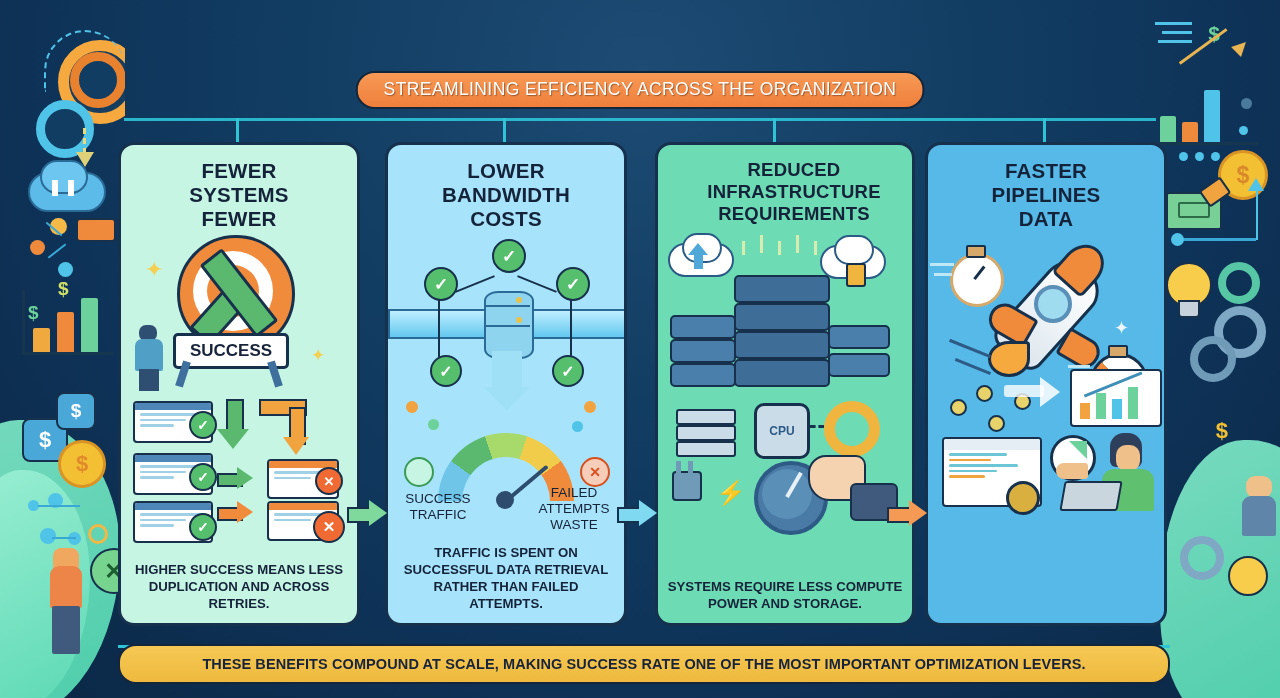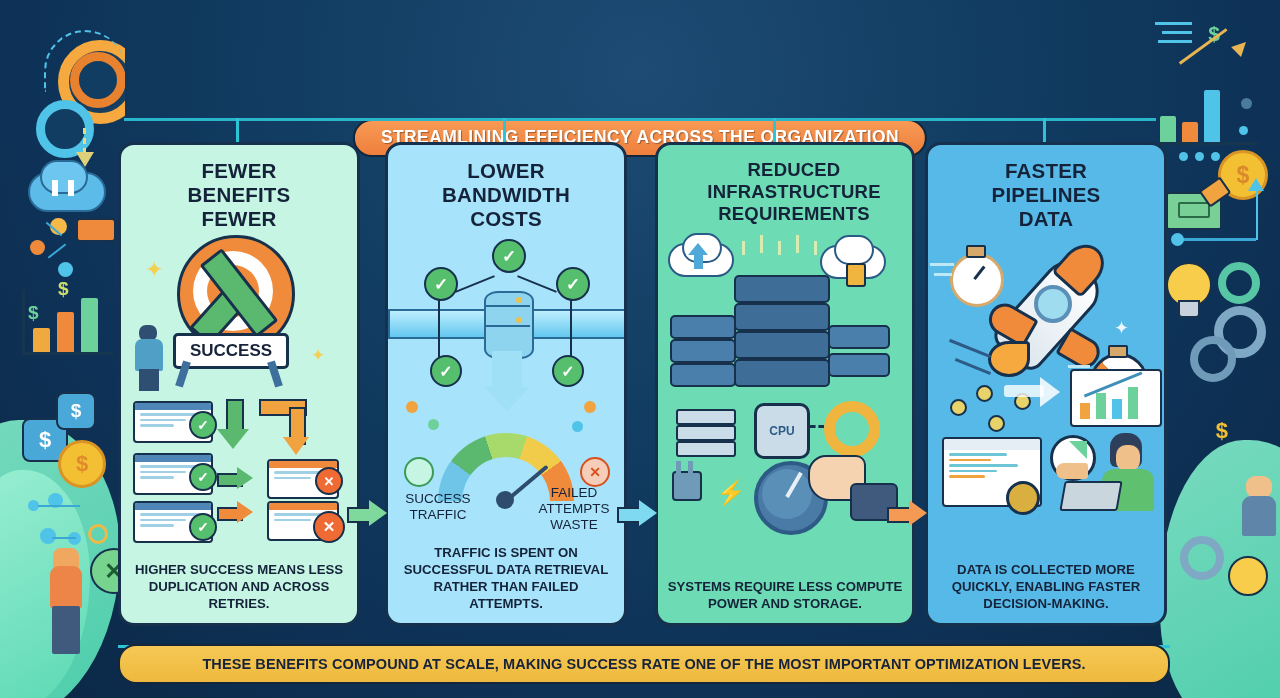--- a/index.html
+++ b/index.html
@@ -22,22 +22,22 @@
   .dline{background:#39a8d6;}
   .bar{position:absolute;bottom:0;border-radius:2px 2px 0 0;}
 
   
   .title{position:absolute;left:0;right:0;top:14px;text-align:center;
     font-size:37px;font-weight:bold;letter-spacing:.5px;color:#ffffff;
     text-shadow:2px 2px 0 #0a2238, -1px -1px 0 #0a2238, 1px -1px 0 #0a2238, -1px 1px 0 #0a2238;}
   .subtitle-wrap{position:absolute;left:50%;transform:translateX(-50%);top:71px;}
   .subtitle{background:linear-gradient(180deg,#f79a55,#ef7f3c);
     border:2px solid #12263c;border-radius:20px;padding:6px 26px 7px;
-    color:#fff;font-size:17.5px;font-weight:bold;letter-spacing:.4px;
-    text-shadow:1px 1px 1px rgba(0,0,0,.35);white-space:nowrap;margin-top:48px;}
+    color:#fff;font-size:17.5px;font-weight:normal;letter-spacing:.4px;
+    text-shadow:1px 1px 1px rgba(0,0,0,.35);white-space:nowrap;}
 
   
   .rail{position:absolute;left:124px;right:124px;top:118px;height:3px;background:#2ec4d6;opacity:.9;}
   .rail-drop{position:absolute;width:3px;height:26px;background:#2ec4d6;top:118px;}
 
   
   .panels{position:absolute;top:142px;left:118px;right:110px;height:478px;}
   .panel{position:absolute;top:0;width:236px;height:478px;border:3px solid #15314d;
     border-radius:16px;overflow:hidden;}
   .p1{left:0;background:#c6f5e4;}
@@ -185,21 +185,21 @@
   <div class="rail-drop" style="left:236px;"></div>
   <div class="rail-drop" style="left:503px;"></div>
   <div class="rail-drop" style="left:773px;"></div>
   <div class="rail-drop" style="left:1043px;"></div>
 
   <div class="panels">
 
     <div class="panel p1">
       <div class="p-title">
         <div>FEWER</div>
-        <div>BENEFITS</div>
+        <div>SYSTEMS</div>
         <div>FEWER</div>
       </div>
       <div class="art">
 
         <div style="position:absolute;left:56px;top:6px;width:112px;height:112px;border-radius:50%;background:#f08b3c;border:3px solid #17314c;"></div>
         <div style="position:absolute;left:72px;top:22px;width:80px;height:80px;border-radius:50%;background:#fff;"></div>
         <div style="position:absolute;left:86px;top:36px;width:52px;height:52px;border-radius:50%;background:#f08b3c;"></div>
         <div style="position:absolute;left:100px;top:50px;width:24px;height:24px;border-radius:50%;background:#fff;"></div>
 
         <div style="position:absolute;left:86px;top:52px;width:22px;height:58px;background:#5ab96f;border:3px solid #17314c;transform:rotate(42deg);border-radius:3px;"></div>
@@ -435,21 +435,20 @@
 
         <div style="position:absolute;left:122px;top:206px;width:40px;height:40px;border-radius:50%;background:#fff;border:3px solid #17314c;"></div>
         <div style="position:absolute;left:141px;top:212px;width:18px;height:18px;background:#6cd19a;clip-path:polygon(0 0,100% 0,100% 100%);"></div>
 
         <div style="position:absolute;left:182px;top:204px;width:32px;height:34px;background:#2e3f5c;border-radius:14px 14px 6px 6px;"></div>
         <div style="position:absolute;left:188px;top:216px;width:24px;height:26px;background:#f0c08a;border-radius:10px;"></div>
         <div style="position:absolute;left:174px;top:240px;width:52px;height:42px;background:#5fc070;border-radius:12px 12px 2px 2px;"></div>
         <div style="position:absolute;left:134px;top:252px;width:54px;height:26px;background:#c9d6de;border:2px solid #17314c;border-radius:3px;transform:skewX(-10deg);"></div>
         <div style="position:absolute;left:128px;top:234px;width:32px;height:16px;background:#f0c08a;border-radius:10px 4px 4px 10px;"></div>
       </div>
-      <div class="p-caption">DATA IS COLLECTED MORE QUICKLY, ENABLING FASTER DECISION-MAKING.</div>
     </div>
 
     <div class="arrow" style="left:229px;">
       <div class="shaft" style="background:#7fd99c;border:2px solid #17314c;"></div>
       <div class="head" style="border-left:18px solid #7fd99c;"></div>
     </div>
     <div class="arrow" style="left:499px;">
       <div class="shaft" style="background:#7fd9f0;border:2px solid #17314c;"></div>
       <div class="head" style="border-left:18px solid #7fd9f0;"></div>
     </div>

